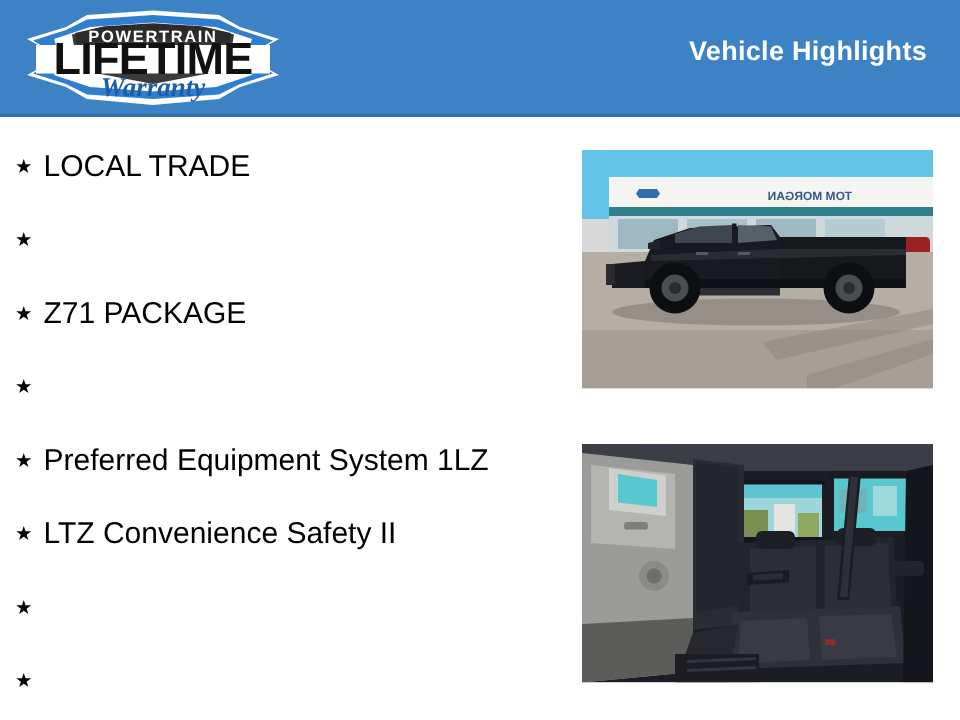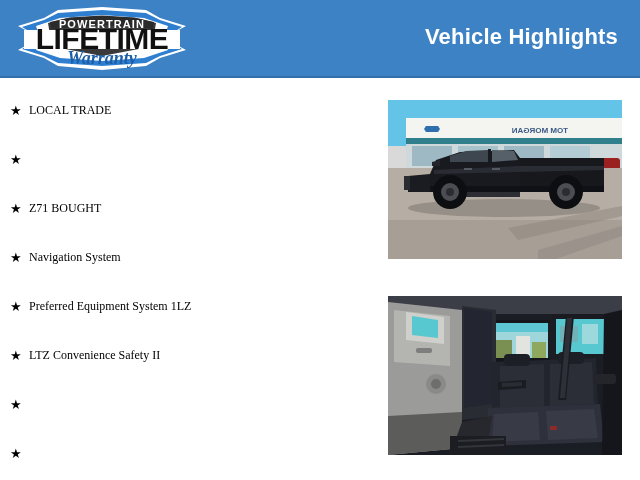--- a/index.html
+++ b/index.html
@@ -60,21 +60,21 @@
     font-weight: bold;
     font-size: 18px;
     fill: #1c5fa8;
   }
 
   
   .header-title {
     position: absolute;
     right: 22px;
     top: 24px;
-    font-size: 22px;
+    font-size: 18px;
     font-weight: bold;
     color: #ffffff;
     letter-spacing: 0.2px;
     white-space: nowrap;
   }
 
   
   .highlights {
     position: absolute;
     left: 0;
@@ -92,25 +92,24 @@
     box-sizing: border-box;
   }
   .hl-star {
     font-size: 13px;
     color: #000000;
     line-height: 1;
     width: 19px;
     flex: 0 0 19px;
   }
   .hl-label {
-    font-size: 12px;
+    font-size: 20px;
     color: #000000;
     line-height: 1.1;
     white-space: nowrap;
-    font-family: Liberation Serif, serif;
   }
 
   
   .photo {
     position: absolute;
     left: 388px;
     width: 234px;
     overflow: hidden;
     background: #d9d9d9;
   }
@@ -159,25 +158,24 @@
 <ul class="highlights">
   <li class="hl-item">
     <span class="hl-star">★</span>
     <span class="hl-label">LOCAL TRADE</span>
   </li>
   <li class="hl-item">
     <span class="hl-star">★</span>
   </li>
   <li class="hl-item">
     <span class="hl-star">★</span>
-    <span class="hl-label">Z71 BOUGHT</span>
-  </li>
-  <li class="hl-item">
-    <span class="hl-star">★</span>
-    <span class="hl-label">Navigation System</span>
+    <span class="hl-label">Z71 PACKAGE</span>
+  </li>
+  <li class="hl-item">
+    <span class="hl-star">★</span>
   </li>
   <li class="hl-item">
     <span class="hl-star">★</span>
     <span class="hl-label">Preferred Equipment System 1LZ</span>
   </li>
   <li class="hl-item">
     <span class="hl-star">★</span>
     <span class="hl-label">LTZ Convenience Safety II</span>
   </li>
   <li class="hl-item">

